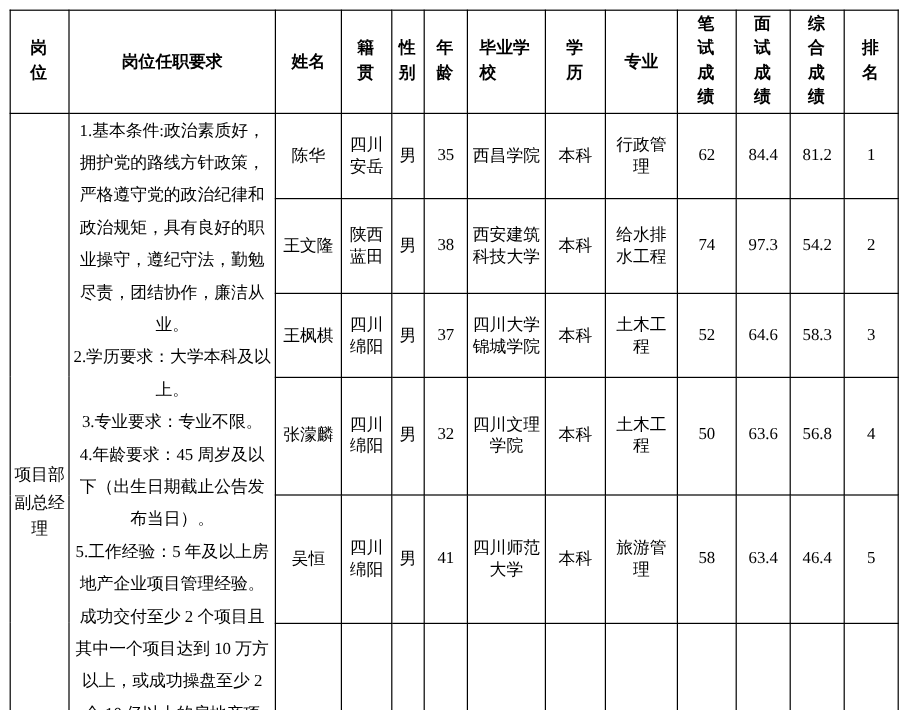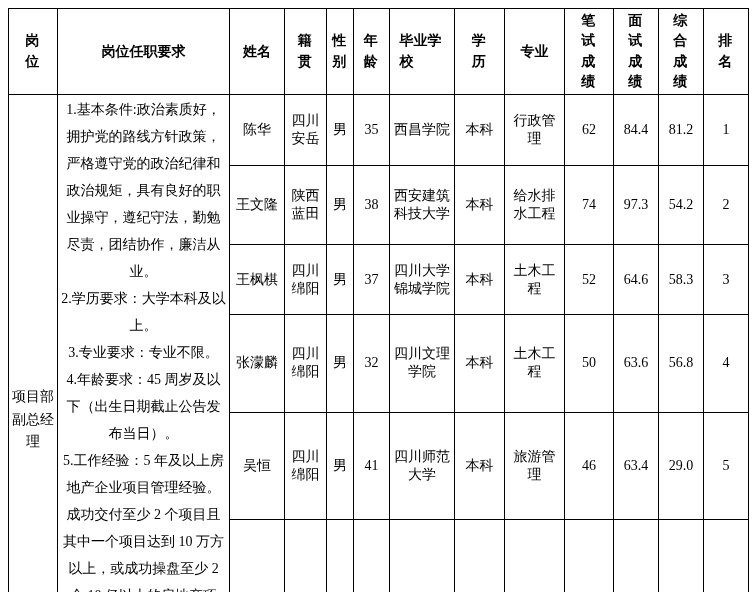--- a/index.html
+++ b/index.html
@@ -177,23 +177,23 @@
     </tr>
 
     <tr class="r5">
       <td>吴恒</td>
       <td>四川绵阳</td>
       <td>男</td>
       <td class="num-cell">41</td>
       <td>四川师范大学</td>
       <td>本科</td>
       <td class="major-cell">旅游管理</td>
-      <td class="num-cell">46</td>
+      <td class="num-cell">58</td>
       <td class="num-cell">63.4</td>
-      <td class="num-cell">29.0</td>
+      <td class="num-cell">46.4</td>
       <td class="num-cell">5</td>
     </tr>
 
     <tr class="r6">
       <td>刘胜华</td>
       <td>重庆潜江</td>
       <td>男</td>
       <td class="num-cell">40</td>
       <td>重庆大学</td>
       <td>本科</td>

